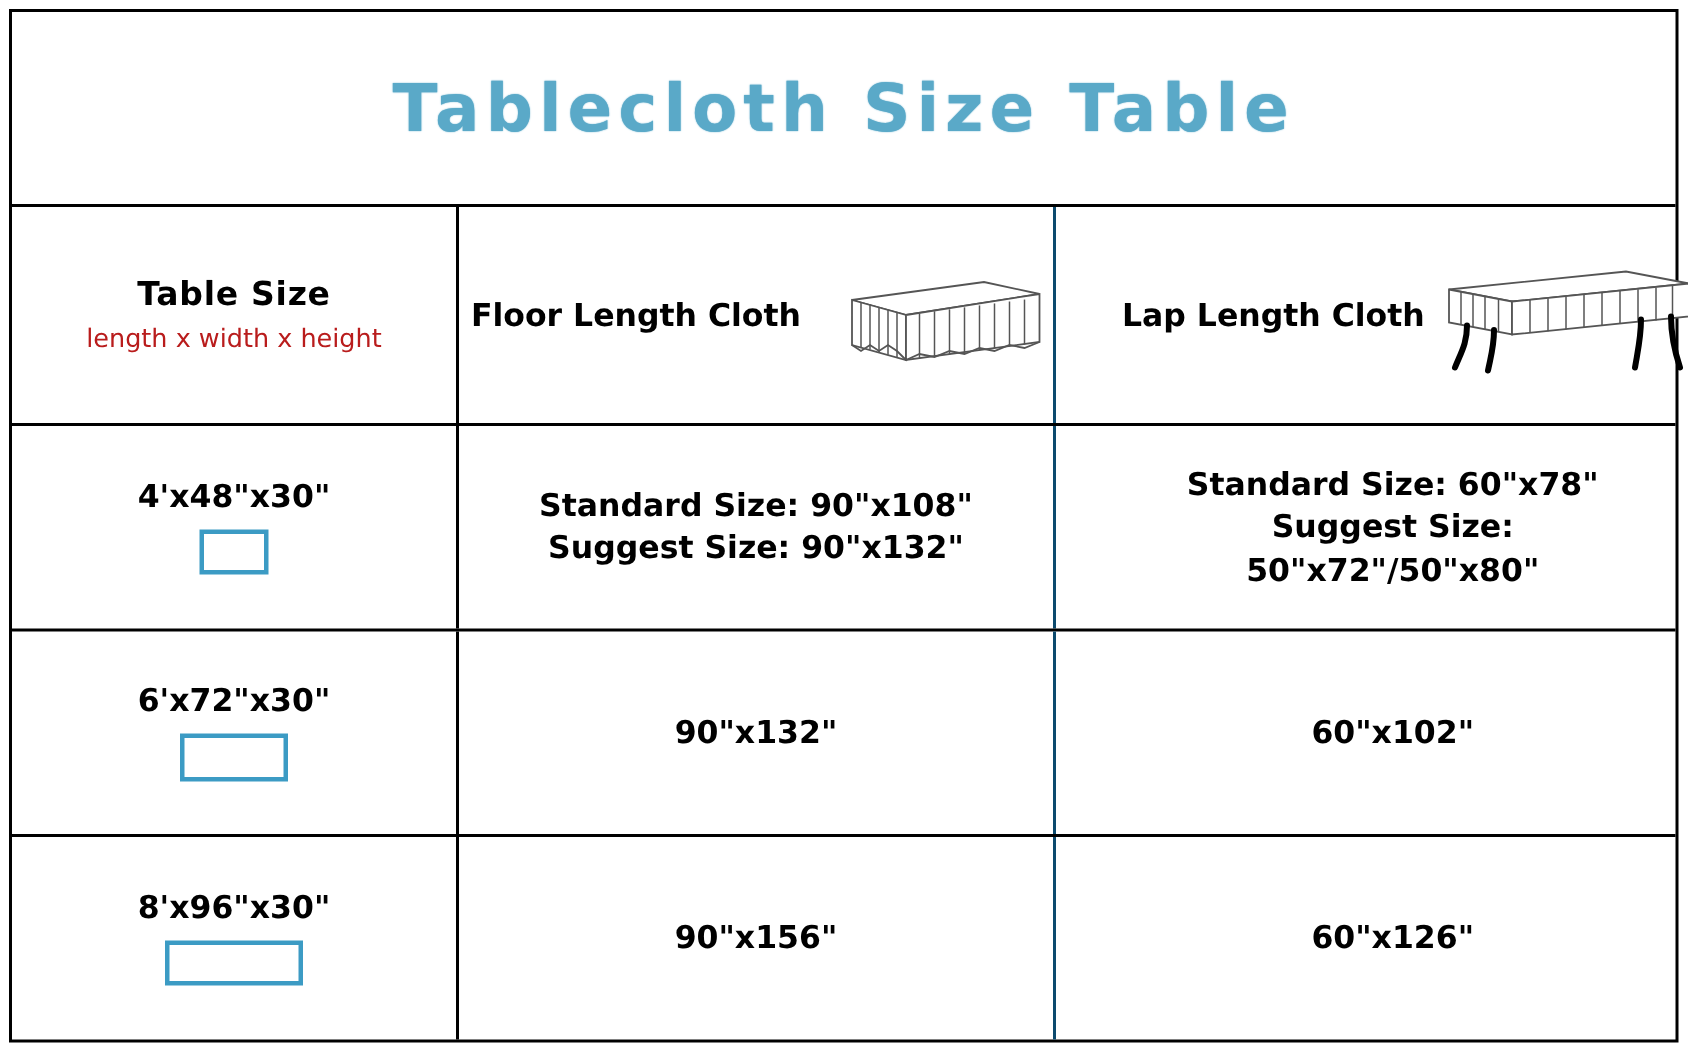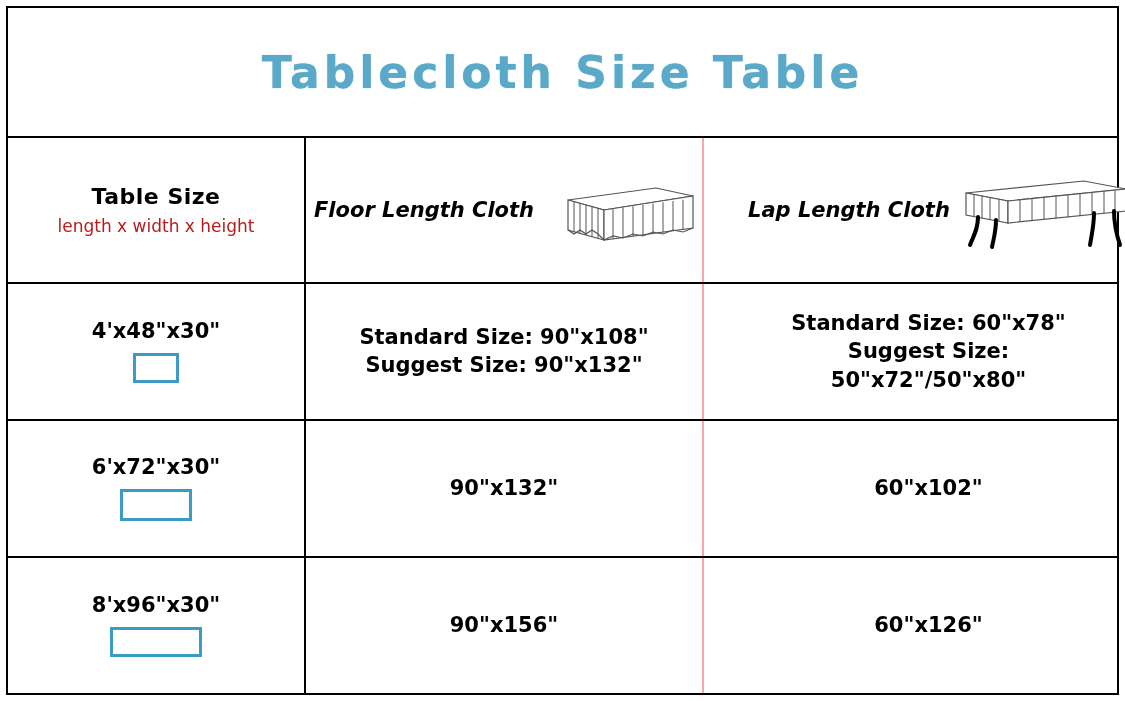--- a/index.html
+++ b/index.html
@@ -59,21 +59,21 @@
   .cell {
     box-sizing: border-box;
     display: flex;
     align-items: center;
     justify-content: center;
     padding: 4px 8px;
     text-align: center;
   }
   .col-1 { width: 296px; }
   .col-2 { width: 398px; border-left: 2px solid #000000; }
-  .col-3 { width: 415px; border-left: 2px solid #fca5a5; padding-left: 44px; }
+  .col-3 { width: 415px; border-left: 2px solid #0c4a6e; padding-left: 44px; }
 
   
   .hdr-table-size {
     flex-direction: column;
     line-height: 1.25;
   }
   .hdr-table-size .main {
     font-size: 22px;
     font-weight: bold;
     color: #000;
@@ -81,21 +81,20 @@
   }
   .hdr-table-size .sub {
     font-size: 17px;
     color: #b91c1c;
     margin-top: 5px;
   }
 
   .hdr-with-icon {
     justify-content: flex-start;
     gap: 4px;
-    font-style: italic;
   }
   .hdr-label {
     font-size: 21px;
     font-weight: bold;
     color: #000;
     white-space: nowrap;
   }
   .icon-box {
     flex: 0 0 auto;
     display: flex;

